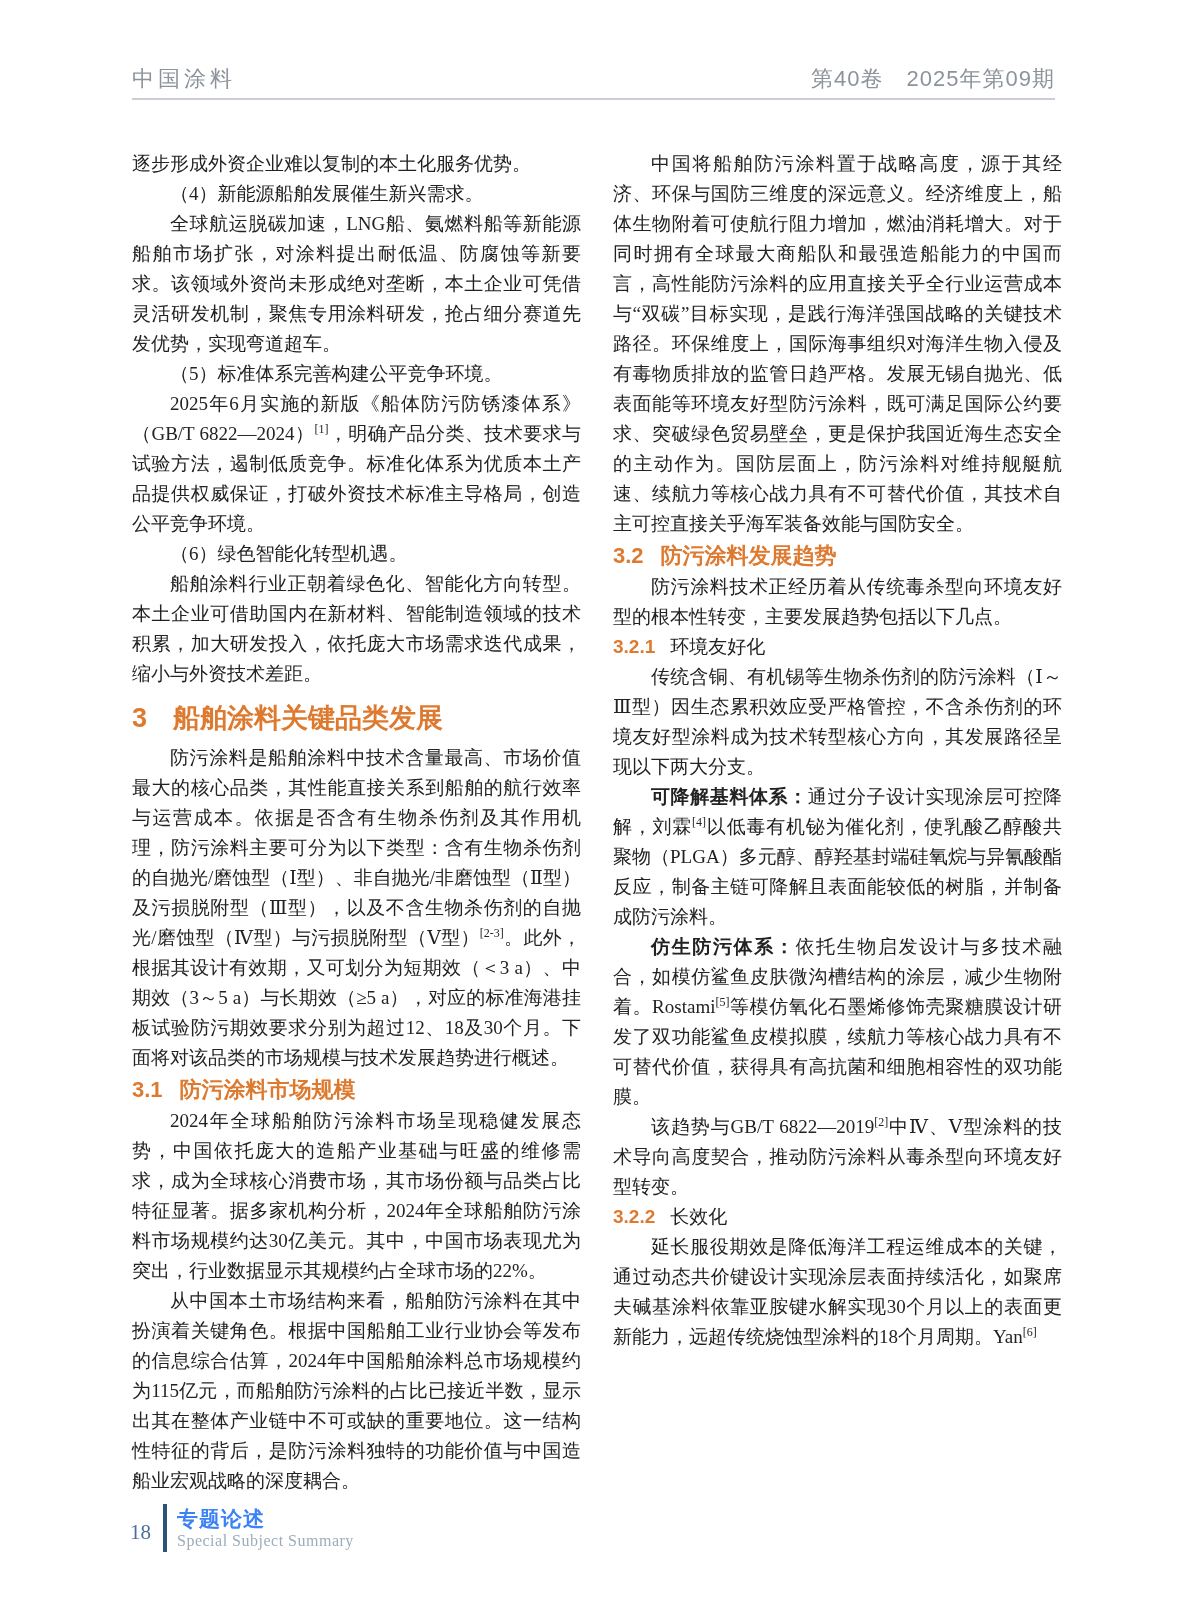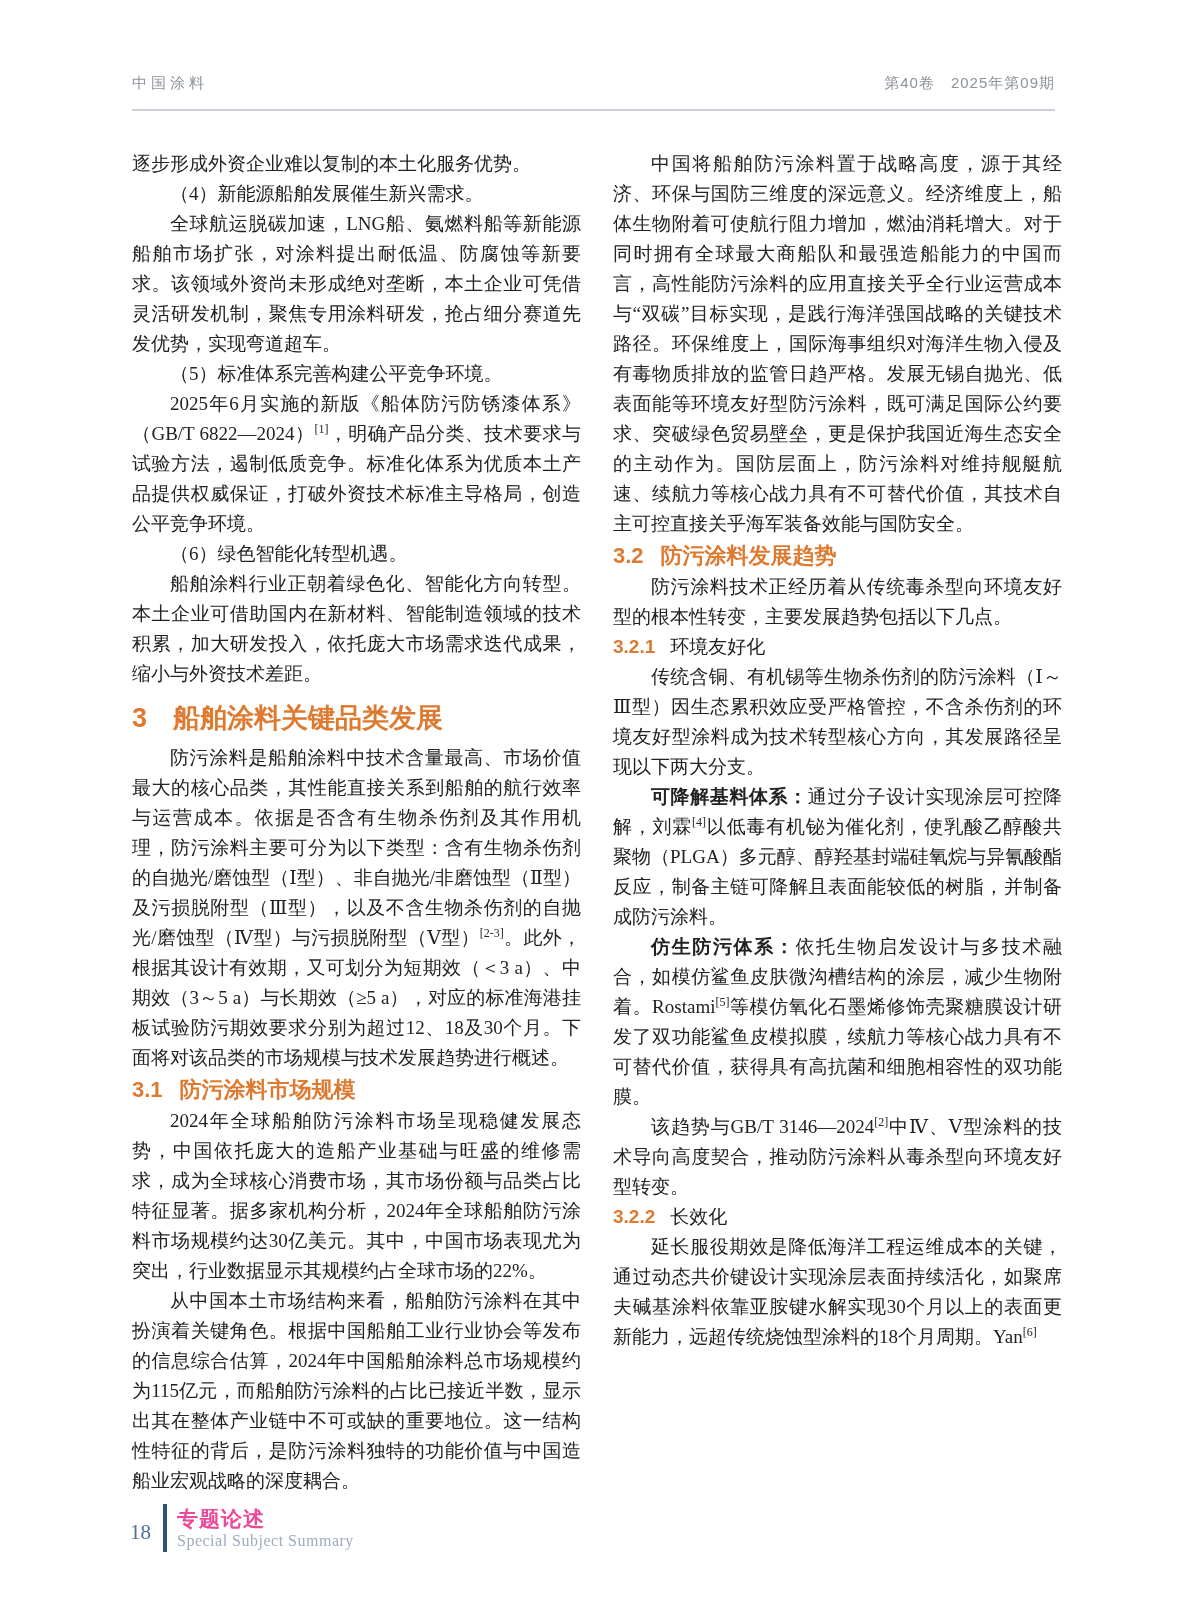--- a/index.html
+++ b/index.html
@@ -1,24 +1,24 @@
 <!DOCTYPE html>
 <html><head>
 <meta charset="utf-8">
 <style>
   html,body{margin:0;padding:0;background:#fff;}
   .page{position:relative;width:1187px;height:1600px;background:#ffffff;overflow:hidden;
         font-family:"Liberation Serif","DejaVu Serif",serif;color:#222222;}
 
   
-  .header{position:absolute;left:132px;top:74px;width:923px;display:flex;
+  .header{position:absolute;left:132px;top:64px;width:923px;display:flex;
           justify-content:space-between;align-items:flex-end;
-          border-bottom:2px solid #c9cfd4;padding-bottom:16px;
+          border-bottom:2px solid #c9cfd4;padding-bottom:4px;
           font-family:"Liberation Sans","DejaVu Sans",sans-serif;
-          font-size:15px;color:#8c939b;}
+          font-size:22px;color:#8c939b;}
   .header .jtitle{letter-spacing:4px;}
   .header .issue{letter-spacing:1px;}
 
   
   .content{position:absolute;left:132px;top:149px;width:923px;display:flex;gap:32px;}
   .col{width:449px;flex:0 0 449px;}
 
   p.para{margin:0;font-size:19px;line-height:30px;text-align:justify;color:#222;}
   p.indent{text-indent:2em;}
   .run{}
@@ -35,21 +35,21 @@
   .h3 .num{color:#dd7a30;font-family:Liberation Sans, sans-serif;
            font-weight:bold;margin-right:15px;}
   .h3 .title{color:#222;}
 
   
   .footer{position:absolute;left:130px;top:1504px;display:flex;align-items:center;}
   .footer .pagenum{font-size:21px;color:#4c6f97;margin-right:12px;margin-top:8px;}
   .footer .bar{width:4px;height:48px;background:#2e5378;margin-right:10px;}
   .footer .ftitles{display:flex;flex-direction:column;justify-content:center;}
   .footer .ftitle{font-family:"Liberation Sans","DejaVu Sans",sans-serif;font-weight:bold;
-                  font-size:21px;line-height:26px;color:#ec4899;letter-spacing:1px;}
+                  font-size:21px;line-height:26px;color:#3b82f6;letter-spacing:1px;}
   .footer .fsub{font-size:16px;line-height:18px;color:#9dacbc;letter-spacing:0.5px;}
 </style>
 </head>
 <body>
 
 <div class="page">
 
   <div class="header">
     <span class="jtitle">中国涂料</span>
     <span class="issue">第40卷　2025年第09期</span>
@@ -71,21 +71,21 @@
         <p class="para indent"><span class="run">从中国本土市场结构来看，船舶防污涂料在其中扮演着关键角色。根据中国船舶工业行业协会等发布的信息综合估算，2024年中国船舶涂料总市场规模约为115亿元，而船舶防污涂料的占比已接近半数，显示出其在整体产业链中不可或缺的重要地位。这一结构性特征的背后，是防污涂料独特的功能价值与中国造船业宏观战略的深度耦合。</span></p>
       </div>
     <div class="col">
         <p class="para indent"><span class="run">中国将船舶防污涂料置于战略高度，源于其经济、环保与国防三维度的深远意义。经济维度上，船体生物附着可使航行阻力增加，燃油消耗增大。对于同时拥有全球最大商船队和最强造船能力的中国而言，高性能防污涂料的应用直接关乎全行业运营成本与“双碳”目标实现，是践行海洋强国战略的关键技术路径。环保维度上，国际海事组织对海洋生物入侵及有毒物质排放的监管日趋严格。发展无锡自抛光、低表面能等环境友好型防污涂料，既可满足国际公约要求、突破绿色贸易壁垒，更是保护我国近海生态安全的主动作为。国防层面上，防污涂料对维持舰艇航速、续航力等核心战力具有不可替代价值，其技术自主可控直接关乎海军装备效能与国防安全。</span></p>
         <div class="h2"><span class="num">3.2</span><span class="title">防污涂料发展趋势</span></div>
         <p class="para indent"><span class="run">防污涂料技术正经历着从传统毒杀型向环境友好型的根本性转变，主要发展趋势包括以下几点。</span></p>
         <div class="h3"><span class="num">3.2.1</span><span class="title">环境友好化</span></div>
         <p class="para indent"><span class="run">传统含铜、有机锡等生物杀伤剂的防污涂料（Ⅰ～Ⅲ型）因生态累积效应受严格管控，不含杀伤剂的环境友好型涂料成为技术转型核心方向，其发展路径呈现以下两大分支。</span></p>
         <p class="para indent"><span class="lead">可降解基料体系：</span><span class="run">通过分子设计实现涂层可控降解，刘霖</span><span class="sup">[4]</span><span class="run">以低毒有机铋为催化剂，使乳酸乙醇酸共聚物（PLGA）多元醇、醇羟基封端硅氧烷与异氰酸酯反应，制备主链可降解且表面能较低的树脂，并制备成防污涂料。</span></p>
         <p class="para indent"><span class="lead">仿生防污体系：</span><span class="run">依托生物启发设计与多技术融合，如模仿鲨鱼皮肤微沟槽结构的涂层，减少生物附着。Rostami</span><span class="sup">[5]</span><span class="run">等模仿氧化石墨烯修饰壳聚糖膜设计研发了双功能鲨鱼皮模拟膜，续航力等核心战力具有不可替代价值，获得具有高抗菌和细胞相容性的双功能膜。</span></p>
-        <p class="para indent"><span class="run">该趋势与GB/T 3146—2024</span><span class="sup">[2]</span><span class="run">中Ⅳ、Ⅴ型涂料的技术导向高度契合，推动防污涂料从毒杀型向环境友好型转变。</span></p>
+        <p class="para indent"><span class="run">该趋势与GB/T 6822—2019</span><span class="sup">[2]</span><span class="run">中Ⅳ、Ⅴ型涂料的技术导向高度契合，推动防污涂料从毒杀型向环境友好型转变。</span></p>
         <div class="h3"><span class="num">3.2.2</span><span class="title">长效化</span></div>
         <p class="para indent"><span class="run">延长服役期效是降低海洋工程运维成本的关键，通过动态共价键设计实现涂层表面持续活化，如聚席夫碱基涂料依靠亚胺键水解实现30个月以上的表面更新能力，远超传统烧蚀型涂料的18个月周期。Yan</span><span class="sup">[6]</span></p>
       </div>
   </div>
 
   <div class="footer">
     <span class="pagenum">18</span>
     <span class="bar"></span>
     <span class="ftitles">
       <span class="ftitle">专题论述</span>

